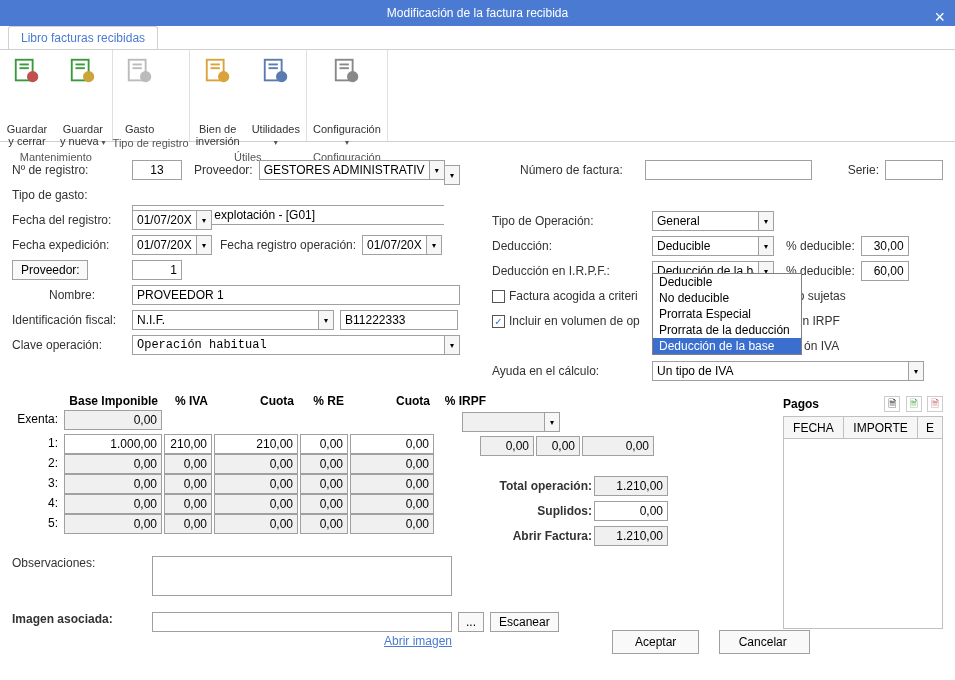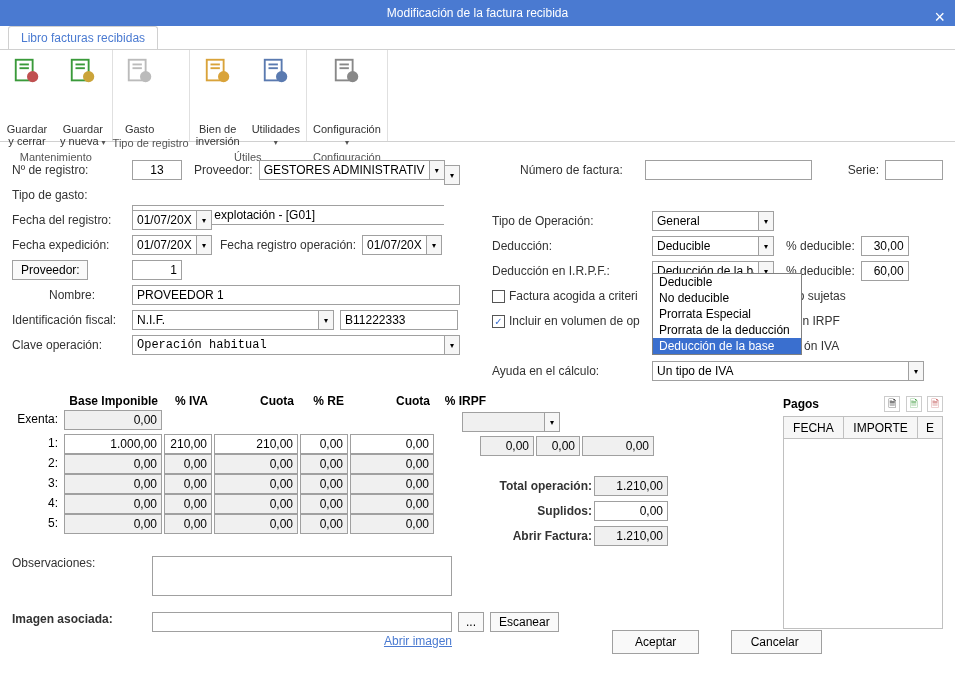--- a/index.html
+++ b/index.html
@@ -378,15 +378,15 @@
         <input class="input" style="width: 300px;">
         <button class="btnflat" style="margin-left:6px;width:26px;padding:0;">...</button>
         <button class="btnflat" style="margin-left:6px;">Escanear</button>
       </div>
       <div style="text-align:right;margin-top:2px;width:300px;"><span class="link">Abrir imagen</span></div>
     </div>
   </div>
 
   <div style="position:absolute; left:600px; top:470px;">
     <button class="btnmain">Aceptar</button>
-    <button class="btnmain" style="margin-left:28px;padding-left:19px;">Cancelar</button>
+    <button class="btnmain" style="margin-left:16px;padding-left:19px;">Cancelar</button>
   </div>
 </div>
 
 </body></html>

